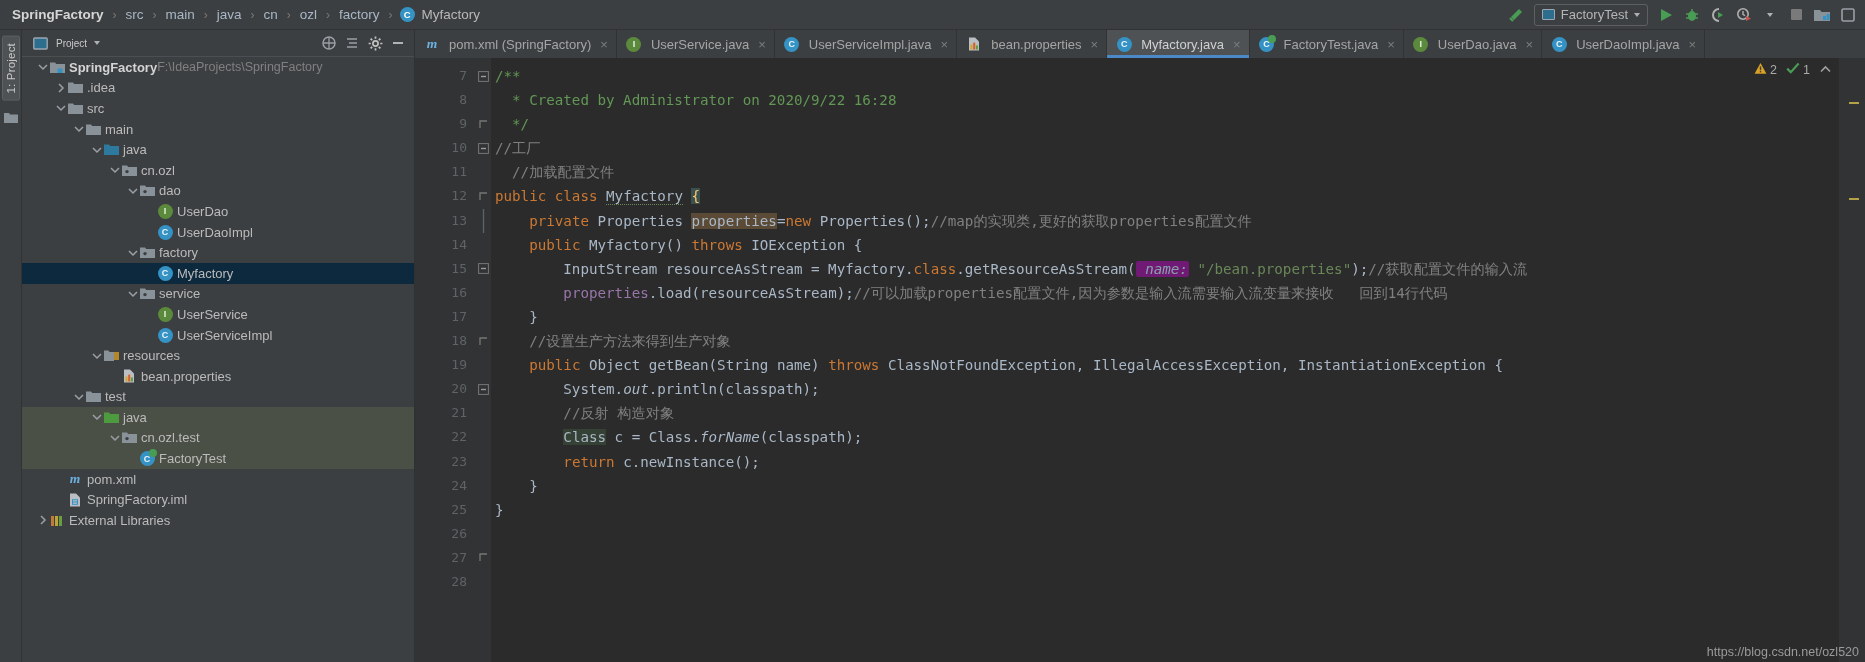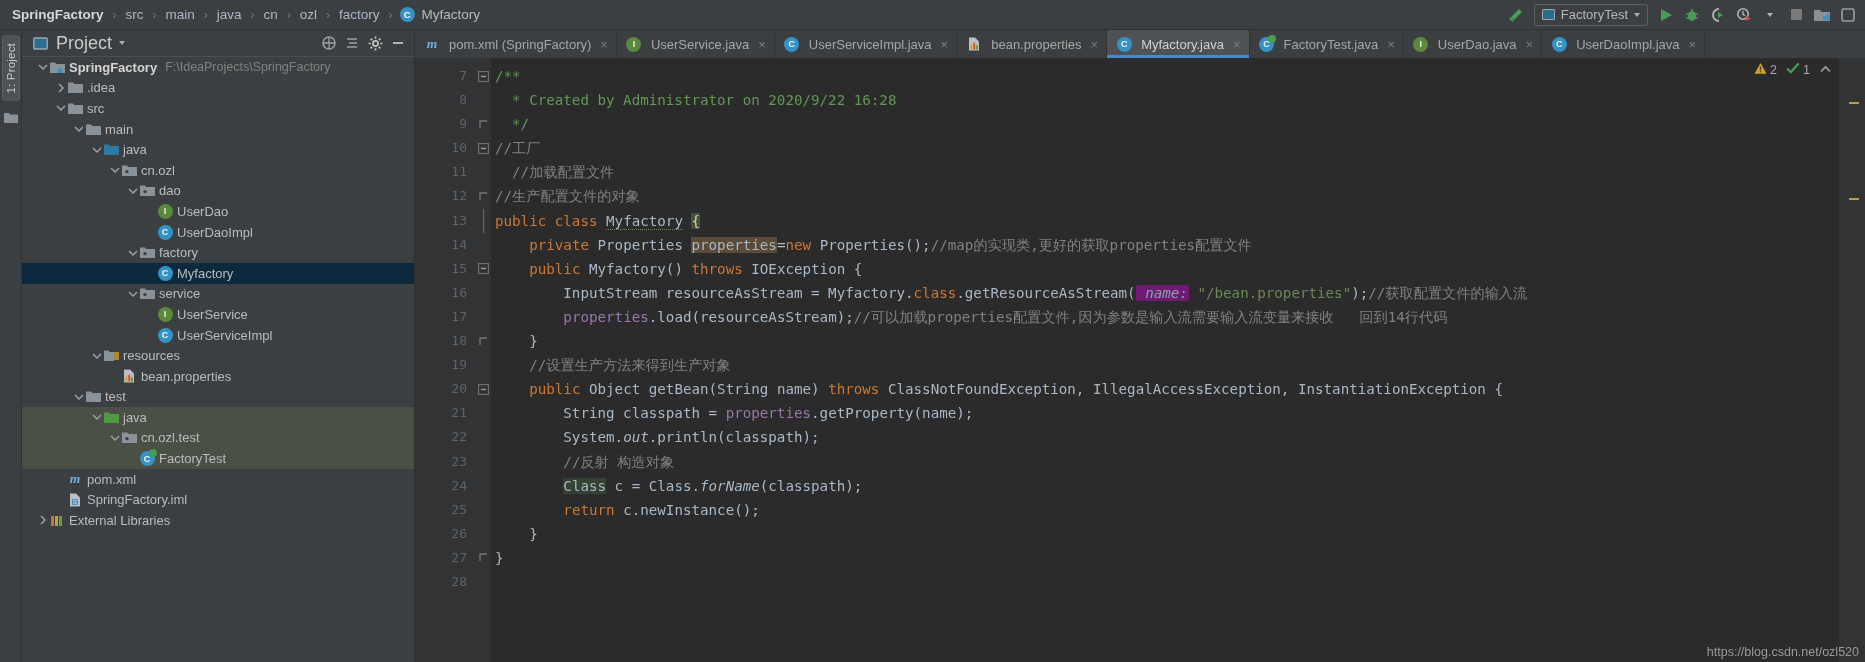--- a/index.html
+++ b/index.html
@@ -49,33 +49,33 @@
   .vtab{
     writing-mode:vertical-rl; transform:rotate(180deg);
     font-size:11.5px;color:#c8c8c8; background:#4e5254; border:1px solid #5c6164;
     padding:6px 2px; border-radius:2px; letter-spacing:.2px; white-space:nowrap;
   }
   .strip-ico{ margin-top:10px; }
 
   
   .projpanel{ width:392px; display:flex;flex-direction:column; background:#3c3f41; flex:0 0 392px; min-height:0; }
   .projhdr{ height:26px; display:flex; align-items:center; padding:0 6px 0 8px; flex:0 0 26px; }
-  .projhdr .title{ font-size:18px;color:#c9c9c9;margin-left:6px; }
+  .projhdr .title{ font-size:10px;color:#c9c9c9;margin-left:6px; }
   .projhdr .acts{ margin-left:auto; display:flex; align-items:center; gap:3px; }
   .hicon{ width:20px;height:20px;display:flex;align-items:center;justify-content:center; }
   .tree{ flex:1; overflow:hidden; background:#3c3f41; position:relative; border-top:1px solid #4b4f51; }
   .row{ height:20.6px; display:flex; align-items:center; font-size:13px; color:#bbbbbb; white-space:nowrap; padding-right:6px; }
   .row.sel{ background:#0d293e; }
   .row.testsrc{ background:#4b5046; }
   .arrow{ width:13px;height:13px;display:inline-flex;align-items:center;justify-content:center;flex:0 0 13px; }
   .arrow svg{ display:block; }
   .ficon{ width:16px;height:16px;flex:0 0 16px;margin-right:4px;display:inline-flex;align-items:center;justify-content:center; }
   .lbl{ font-size:13px; }
   .lbl.bold{ font-weight:bold; color:#d4d4d4; }
-  .path{ color:#808080; font-size:12.5px; margin-left:8px; }
+  .path{ color:#808080; font-size:12.5px; }
   .badge-i{ width:15px;height:15px;border-radius:50%;background:#5c8a3c;color:#e8f3e0;font-size:9px;font-weight:bold;display:inline-flex;align-items:center;justify-content:center; }
   .badge-c{ width:15px;height:15px;border-radius:50%;background:#3592c4;color:#eaf4fa;font-size:9px;font-weight:bold;display:inline-flex;align-items:center;justify-content:center; }
 
   .vsplit{ width:1px;background:#2f3133;flex:0 0 1px; }
 
   
   .editor{ flex:1; display:flex; flex-direction:column; min-width:0; background:#2b2b2b; }
   .tabbar{ height:28px; background:#3c3f41; display:flex; align-items:stretch; flex:0 0 28px; overflow:hidden; }
   .tab{
     display:flex;align-items:center;gap:5px;padding:0 8px 0 9px; position:relative;
@@ -676,30 +676,28 @@
             </div>
             <div class="fc"></div>
           </div>
 
         <div class="code">
           <div class="cl"><span class="doc">/**</span></div>
           <div class="cl"><span class="doc">  * Created by Administrator on 2020/9/22 16:28</span></div>
           <div class="cl"><span class="doc">  */</span></div>
           <div class="cl"><span class="cm">//工厂</span></div>
           <div class="cl"><span class="cm">  //加载配置文件</span></div>
-          <div class="cl"><span class="cm">//生产配置文件的对象</span></div>
           <div class="cl"><span class="kw">public class </span><span class="cls-under">Myfactory</span> <span class="brace-hl">{</span></div>
           <div class="cl">    <span class="kw">private </span>Properties <span class="ident-hl">properties</span>=<span class="kw">new </span>Properties();<span class="cm">//map的实现类,更好的获取properties配置文件</span></div>
           <div class="cl">    <span class="kw">public </span>Myfactory() <span class="kw">throws </span>IOException {</div>
           <div class="cl">        InputStream resourceAsStream = Myfactory.<span class="kw">class</span>.getResourceAsStream(<span class="hint"> name:</span> <span class="str">"/bean.properties"</span>);<span class="cm">//获取配置文件的输入流</span></div>
           <div class="cl">        <span class="fld">properties</span>.load(resourceAsStream);<span class="cm">//可以加载properties配置文件,因为参数是输入流需要输入流变量来接收   回到14行代码</span></div>
           <div class="cl">    }</div>
           <div class="cl">    <span class="cm">//设置生产方法来得到生产对象</span></div>
           <div class="cl">    <span class="kw">public </span>Object getBean(String name) <span class="kw">throws </span>ClassNotFoundException, IllegalAccessException, InstantiationException {</div>
-          <div class="cl">        String classpath = <span class="fld">properties</span>.getProperty(name);</div>
           <div class="cl">        System.<span class="stat"><i>out</i></span>.println(classpath);</div>
           <div class="cl">        <span class="cm">//反射 构造对象</span></div>
           <div class="cl">        <span class="sel-box">Class</span> c = Class.<span class="stat"><i>forName</i></span>(classpath);</div>
           <div class="cl">        <span class="kw">return </span>c.newInstance();</div>
           <div class="cl">    }</div>
           <div class="cl">}</div>
         </div>
 
         <div class="rightgutter">
           <div class="marker" style="top:44px;background:#b5a247;"></div>

